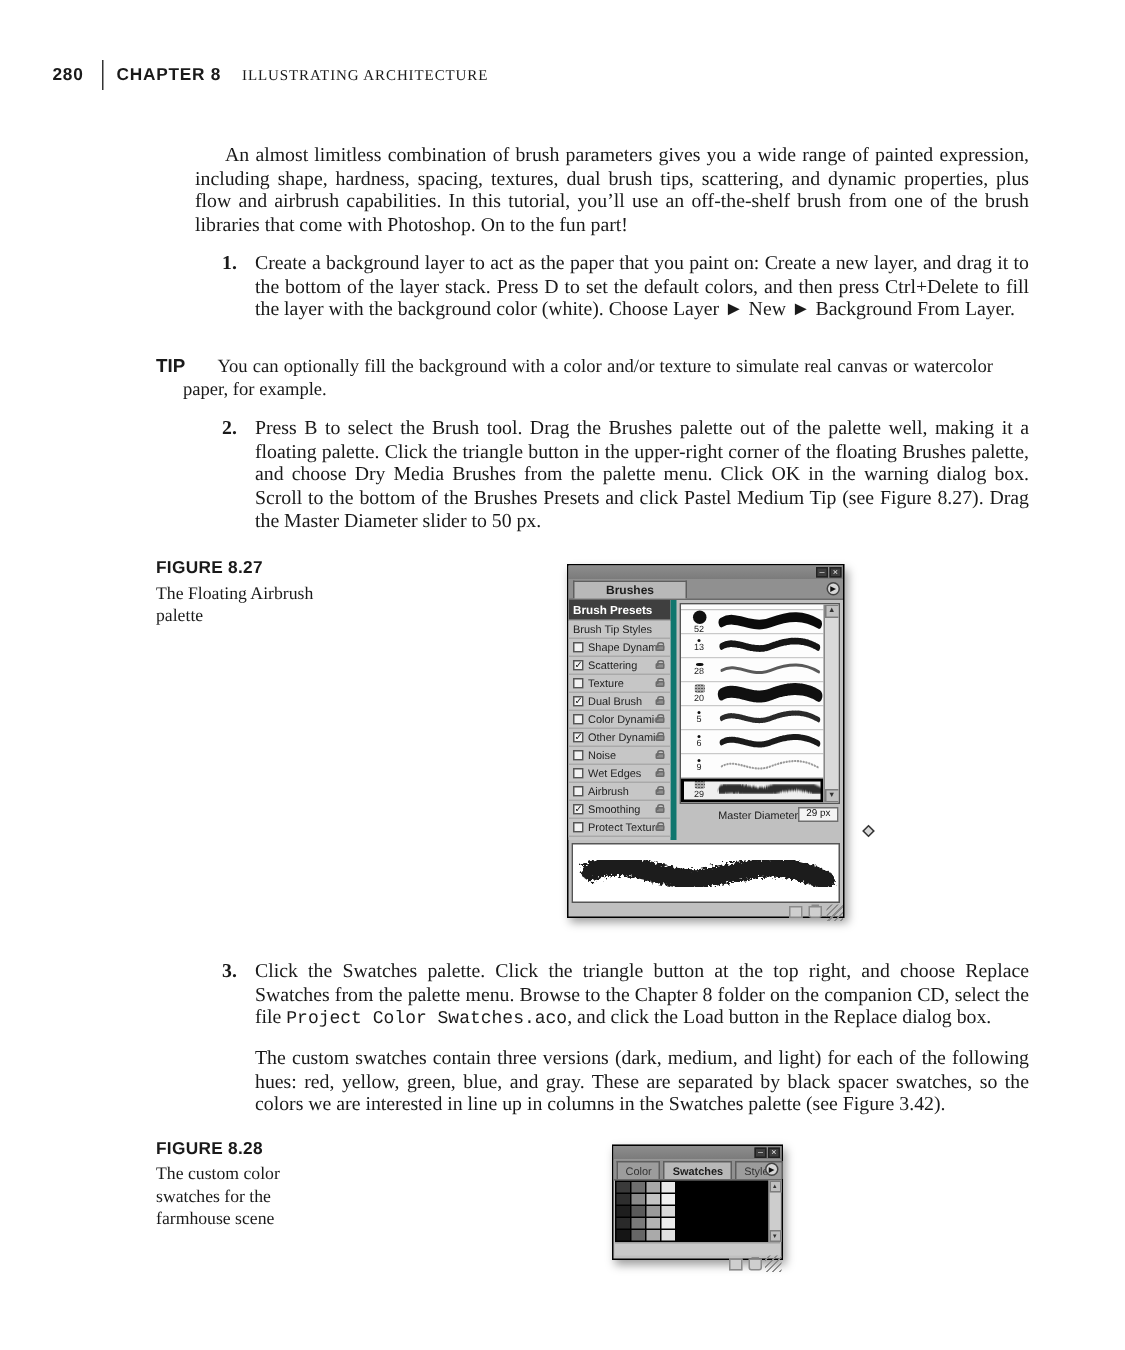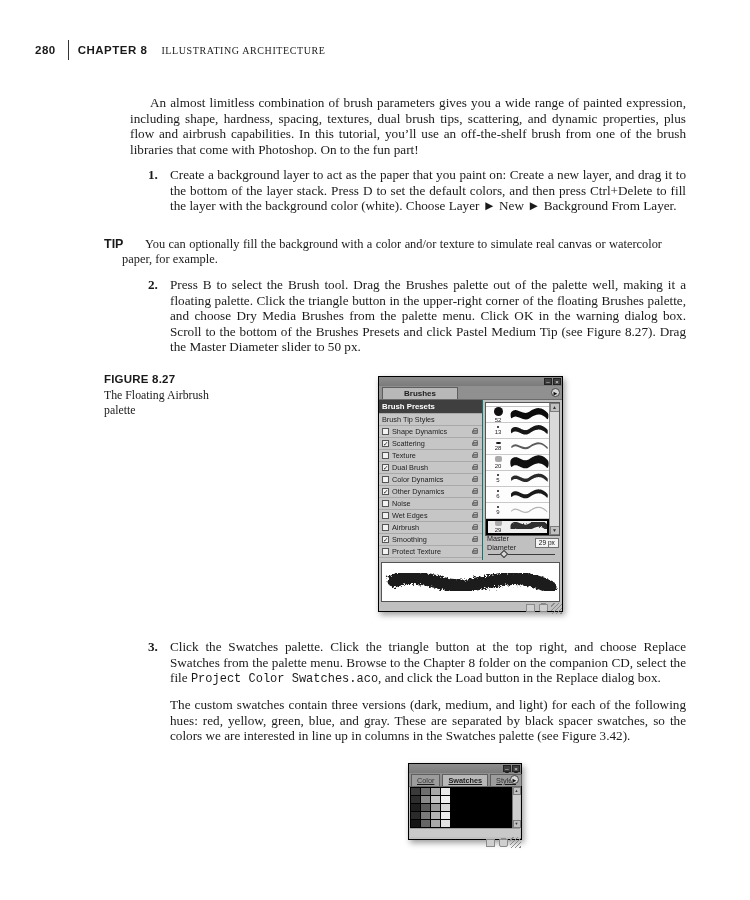--- a/index.html
+++ b/index.html
@@ -38,28 +38,28 @@
   .winbtn { width:8px; height:7px; background:#3e3e3e; color:#e8e8e8; font-size:6px; line-height:6px; text-align:center; border:1px solid #222; }
   .ps-tabrow { height:14px; background:#909090; display:flex; align-items:flex-end; position:relative; border-bottom:1px solid #6a6a6a; }
   .ps-tab { height:12px; padding:0 21px; font-size:8px; font-weight:bold; color:#1c1c1c; background:#b8b8b8; border:1px solid #5e5e5e; border-bottom:none; display:flex; align-items:center; margin-left:3px; }
   .ps-tab.inactive { background:#9c9c9c; color:#333; font-weight:normal; }
   .ps-menu-btn { position:absolute; right:2px; bottom:2px; width:9px; height:9px; border-radius:50%; background:#d6d6d6; border:1px solid #444; color:#111; font-size:5px; line-height:8px; text-align:center; }
   .grip { position:absolute; right:0; bottom:0; width:11px; height:11px; background:repeating-linear-gradient(135deg, transparent 0 2px, #8a8a8a 2px 3px); }
 
   
   .bpal { left:378px; top:376px; width:185px; height:236px; }
   .bp-content { display:flex; height:160px; }
-  .bp-left { width:104px; background:#c6c6c6; border-right:1px solid #0f766e; overflow:hidden; }
+  .bp-left { width:72px; background:#c6c6c6; border-right:4px solid #0f766e; overflow:hidden; }
   .bp-left-row { height:12px; display:flex; align-items:center; padding:0 3px; font-size:7.3px; color:#1e1e1e; border-bottom:1px solid #a9a9a9; background:#c6c6c6; }
   .bp-left-header { height:14px; background:#3f3f3f; color:#fff; font-weight:bold; font-size:7.8px; }
   .bp-check { width:7px; height:7px; background:#f2f2f2; border:1px solid #555; font-size:6.5px; line-height:5px; text-align:center; color:#111; flex:none; margin-right:3px; }
   .bp-check-label { flex:1; white-space:nowrap; overflow:hidden; }
   .bp-lock { position:relative; width:6px; height:4px; background:#8f8f8f; border:1px solid #6b6b6b; border-radius:1px; flex:none; margin-right:1px; }
   .bp-lock::before { content:""; position:absolute; top:-3px; left:0px; width:3px; height:3px; border:1px solid #6b6b6b; border-bottom:none; border-radius:2px 2px 0 0; }
-  .bp-right { flex:1; display:flex; flex-direction:column; padding:2px 2px 0 2px; }
+  .bp-right { flex:1; display:flex; flex-direction:column; padding:2px 2px 0 2px;align-items:flex-end; }
   .bp-list { position:relative; height:136px; background:#fff; border:1px solid #555; overflow:hidden; }
   .bp-rows { margin-right:10px; }
   .bp-partial { height:4px; border-bottom:1px solid #c2c2c2; background:#fdfdfd; }
   .brush-row { height:16px; display:flex; align-items:center; border-bottom:1px solid #c9c9c9; background:#fdfdfd; position:relative; }
   .brush-row.selected { outline:2px solid #000; outline-offset:-2px; background:#efefef; }
   .tip-cell { width:24px; flex:none; display:flex; flex-direction:column; align-items:center; justify-content:center; }
   .tip-dot { background:#101010; border-radius:50%; }
   .tip-speck { background:radial-gradient(#000 35%, transparent 36%) 0 0/2px 2px, #aaa; border-radius:2px; }
   .tip-num { font-size:6px; color:#222; line-height:6px; margin-top:1px; font-family:"Liberation Sans", sans-serif; }
   .stroke-cell { flex:1; height:16px; }
@@ -71,21 +71,21 @@
   .bp-sliderrow { height:11px; position:relative; }
   .bp-track { position:absolute; left:3px; right:5px; top:5px; height:1px; background:#3c3c3c; }
   .bp-thumb { position:absolute; left:16px; top:2px; width:6px; height:6px; background:#d8d8d8; border:1px solid #333; transform:rotate(45deg); }
   .bp-preview { margin:2px 2px 0 2px; height:40px; background:#fff; border:1px solid #555; }
   .bp-bottom { height:12px; position:relative; display:flex; justify-content:flex-end; align-items:center; gap:4px; padding-right:14px; }
   .mini-icon { width:9px; height:8px; border:1px solid #8a8a8a; background:#cfcfcf; }
   .mini-icon.trash { border-radius:0 0 2px 2px; position:relative; }
   .mini-icon.trash::before { content:""; position:absolute; top:-2px; left:1px; width:5px; height:1px; background:#8a8a8a; }
 
   
-  .spal { left:408px; top:763px; width:114px; height:77px;text-decoration:underline; }
+  .spal { left:408px; top:763px; width:114px; height:77px; }
   .sp-content { position:relative; height:41px; background:#000; margin:0 1px; }
   .sp-grid { position:absolute; left:1px; top:1px; display:grid; grid-template-columns:repeat(4,9px); gap:1px; }
   .sp-cell { width:9px; height:7px; }
   .sp-scroll { position:absolute; right:0; top:0; bottom:0; width:8px; background:#cdcdcd; border-left:1px solid #777; display:flex; flex-direction:column; justify-content:space-between; align-items:center; }
   .sp-scroll .scroll-arrow { width:8px; height:8px; font-size:4px; line-height:6px; }
   .sp-gray { height:9px; margin:0 1px; background:#c9c9c9; border-top:1px solid #9f9f9f; }
   .sp-bottom { height:11px; position:relative; display:flex; justify-content:flex-end; align-items:center; gap:4px; padding-right:13px; }
 </style>
 </head>
 <body>
@@ -310,20 +310,26 @@
     </div>
   </div>
 
   <div class="bodytext step step3">
     <span class="step-num">3.</span>
     <div class="step-body"><span>Click the Swatches palette. Click the triangle button at the top right, and choose Replace Swatches from the palette menu. Browse to the Chapter 8 folder on the companion CD, select the file </span><span class="mono">Project Color Swatches.aco</span><span>, and click the Load button in the Replace dialog box.</span></div>
   </div>
 
   <p class="bodytext para2">The custom swatches contain three versions (dark, medium, and light) for each of the following hues: red, yellow, green, blue, and gray. These are separated by black spacer swatches, so the colors we are interested in line up in columns in the Swatches palette (see Figure 3.42).</p>
 
+  <div class="figcap figcap28">
+    <div class="figcap-title">FIGURE 8.28</div>
+    <div class="figcap-lines">The custom color
+swatches for the
+farmhouse scene</div>
+  </div>
 
   <div class="pswin spal">
     <div class="ps-titlebar">
       <span class="winbtn">–</span>
       <span class="winbtn">×</span>
     </div>
     <div class="ps-tabrow">
       <span class="ps-tab inactive" style="padding: 0px 5px; font-size: 7.3px; margin-left: 2px;">Color</span>
         <span class="ps-tab" style="padding: 0px 5px; font-size: 7.3px; margin-left: 2px;">Swatches</span>
         <span class="ps-tab inactive" style="padding: 0px 5px; font-size: 7.3px; margin-left: 2px;">Styles</span>

